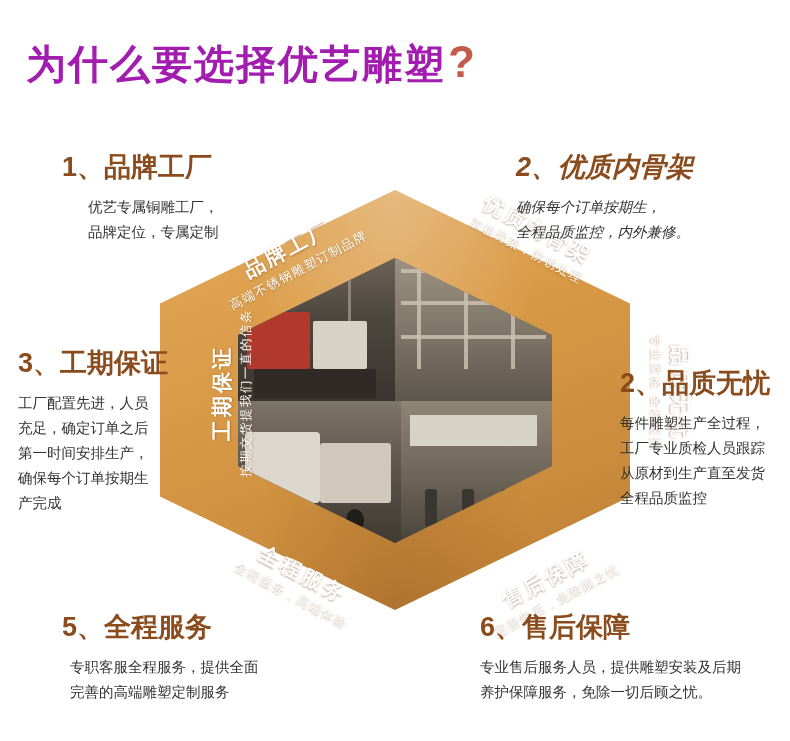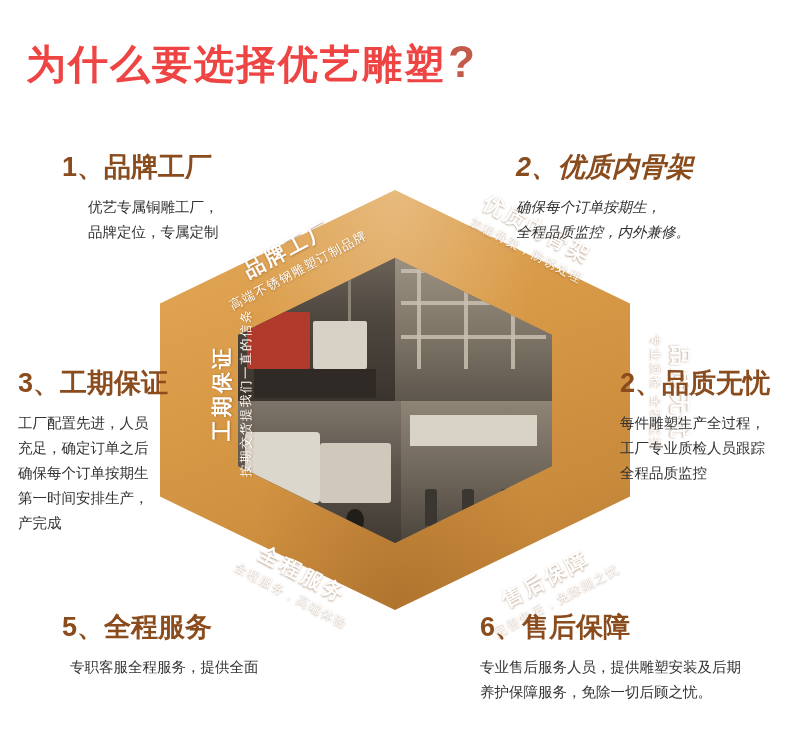--- a/index.html
+++ b/index.html
@@ -18,21 +18,21 @@
 
   
   .title-wrap{
     position:absolute;
     left:26px;top:38px;
     display:flex;align-items:flex-start;
   }
   .title-text{
     font-size:40px;
     font-weight:bold;
-    color:#ef4444;
+    color:#a21caf;
     letter-spacing:2px;
     line-height:52px;
     white-space:nowrap;
   }
   .title-mark{
     font-size:44px;
     font-weight:bold;
     color:#c25b4a;
     margin-left:2px;
     line-height:48px;
@@ -136,21 +136,21 @@
     font-size:27px;font-weight:bold;color:#8a4b1d;line-height:30px;white-space:nowrap;
   }
   .blk .bb{
     font-size:14.5px;color:#333333;line-height:25px;margin-top:13px;
   }
   .blk.right .bh,.blk.right .bb{text-align:left;}
 
   .b1{left:62px;top:152px;}
   .b1 .bb{margin-left:26px;}
   .b2{left:516px;top:152px;font-style:italic;}
-  .b3{left:18px;top:368px;}
+  .b3{left:18px;top:348px;}
   .b4{left:620px;top:368px;}
   .b5{left:62px;top:612px;}
   .b5 .bb{margin-left:8px;}
   .b6{left:480px;top:612px;}
 </style>
 </head>
 <body>
 
 <div class="page">
 
@@ -234,39 +234,41 @@
       <div>确保每个订单按期生，</div>
       <div>全程品质监控，内外兼修。</div>
     </div>
   </div>
 
   <div class="blk b3">
     <div class="bh">3、工期保证</div>
     <div class="bb">
       <div>工厂配置先进，人员</div>
       <div>充足，确定订单之后</div>
+      <div>第一时间安排生产，</div>
       <div>确保每个订单按期生</div>
-      <div>第一时间安排生产，</div>
       <div>产完成</div>
     </div>
   </div>
 
   <div class="blk b4 right">
     <div class="bh">2、品质无忧</div>
     <div class="bb">
       <div>每件雕塑生产全过程，</div>
       <div>工厂专业质检人员跟踪</div>
+      <div>从原材到生产直至发货</div>
       <div>全程品质监控</div>
     </div>
   </div>
 
   <div class="blk b5">
     <div class="bh">5、全程服务</div>
     <div class="bb">
       <div>专职客服全程服务，提供全面</div>
+      <div>完善的高端雕塑定制服务</div>
     </div>
   </div>
 
   <div class="blk b6">
     <div class="bh">6、售后保障</div>
     <div class="bb">
       <div>专业售后服务人员，提供雕塑安装及后期</div>
       <div>养护保障服务，免除一切后顾之忧。</div>
     </div>
   </div>

